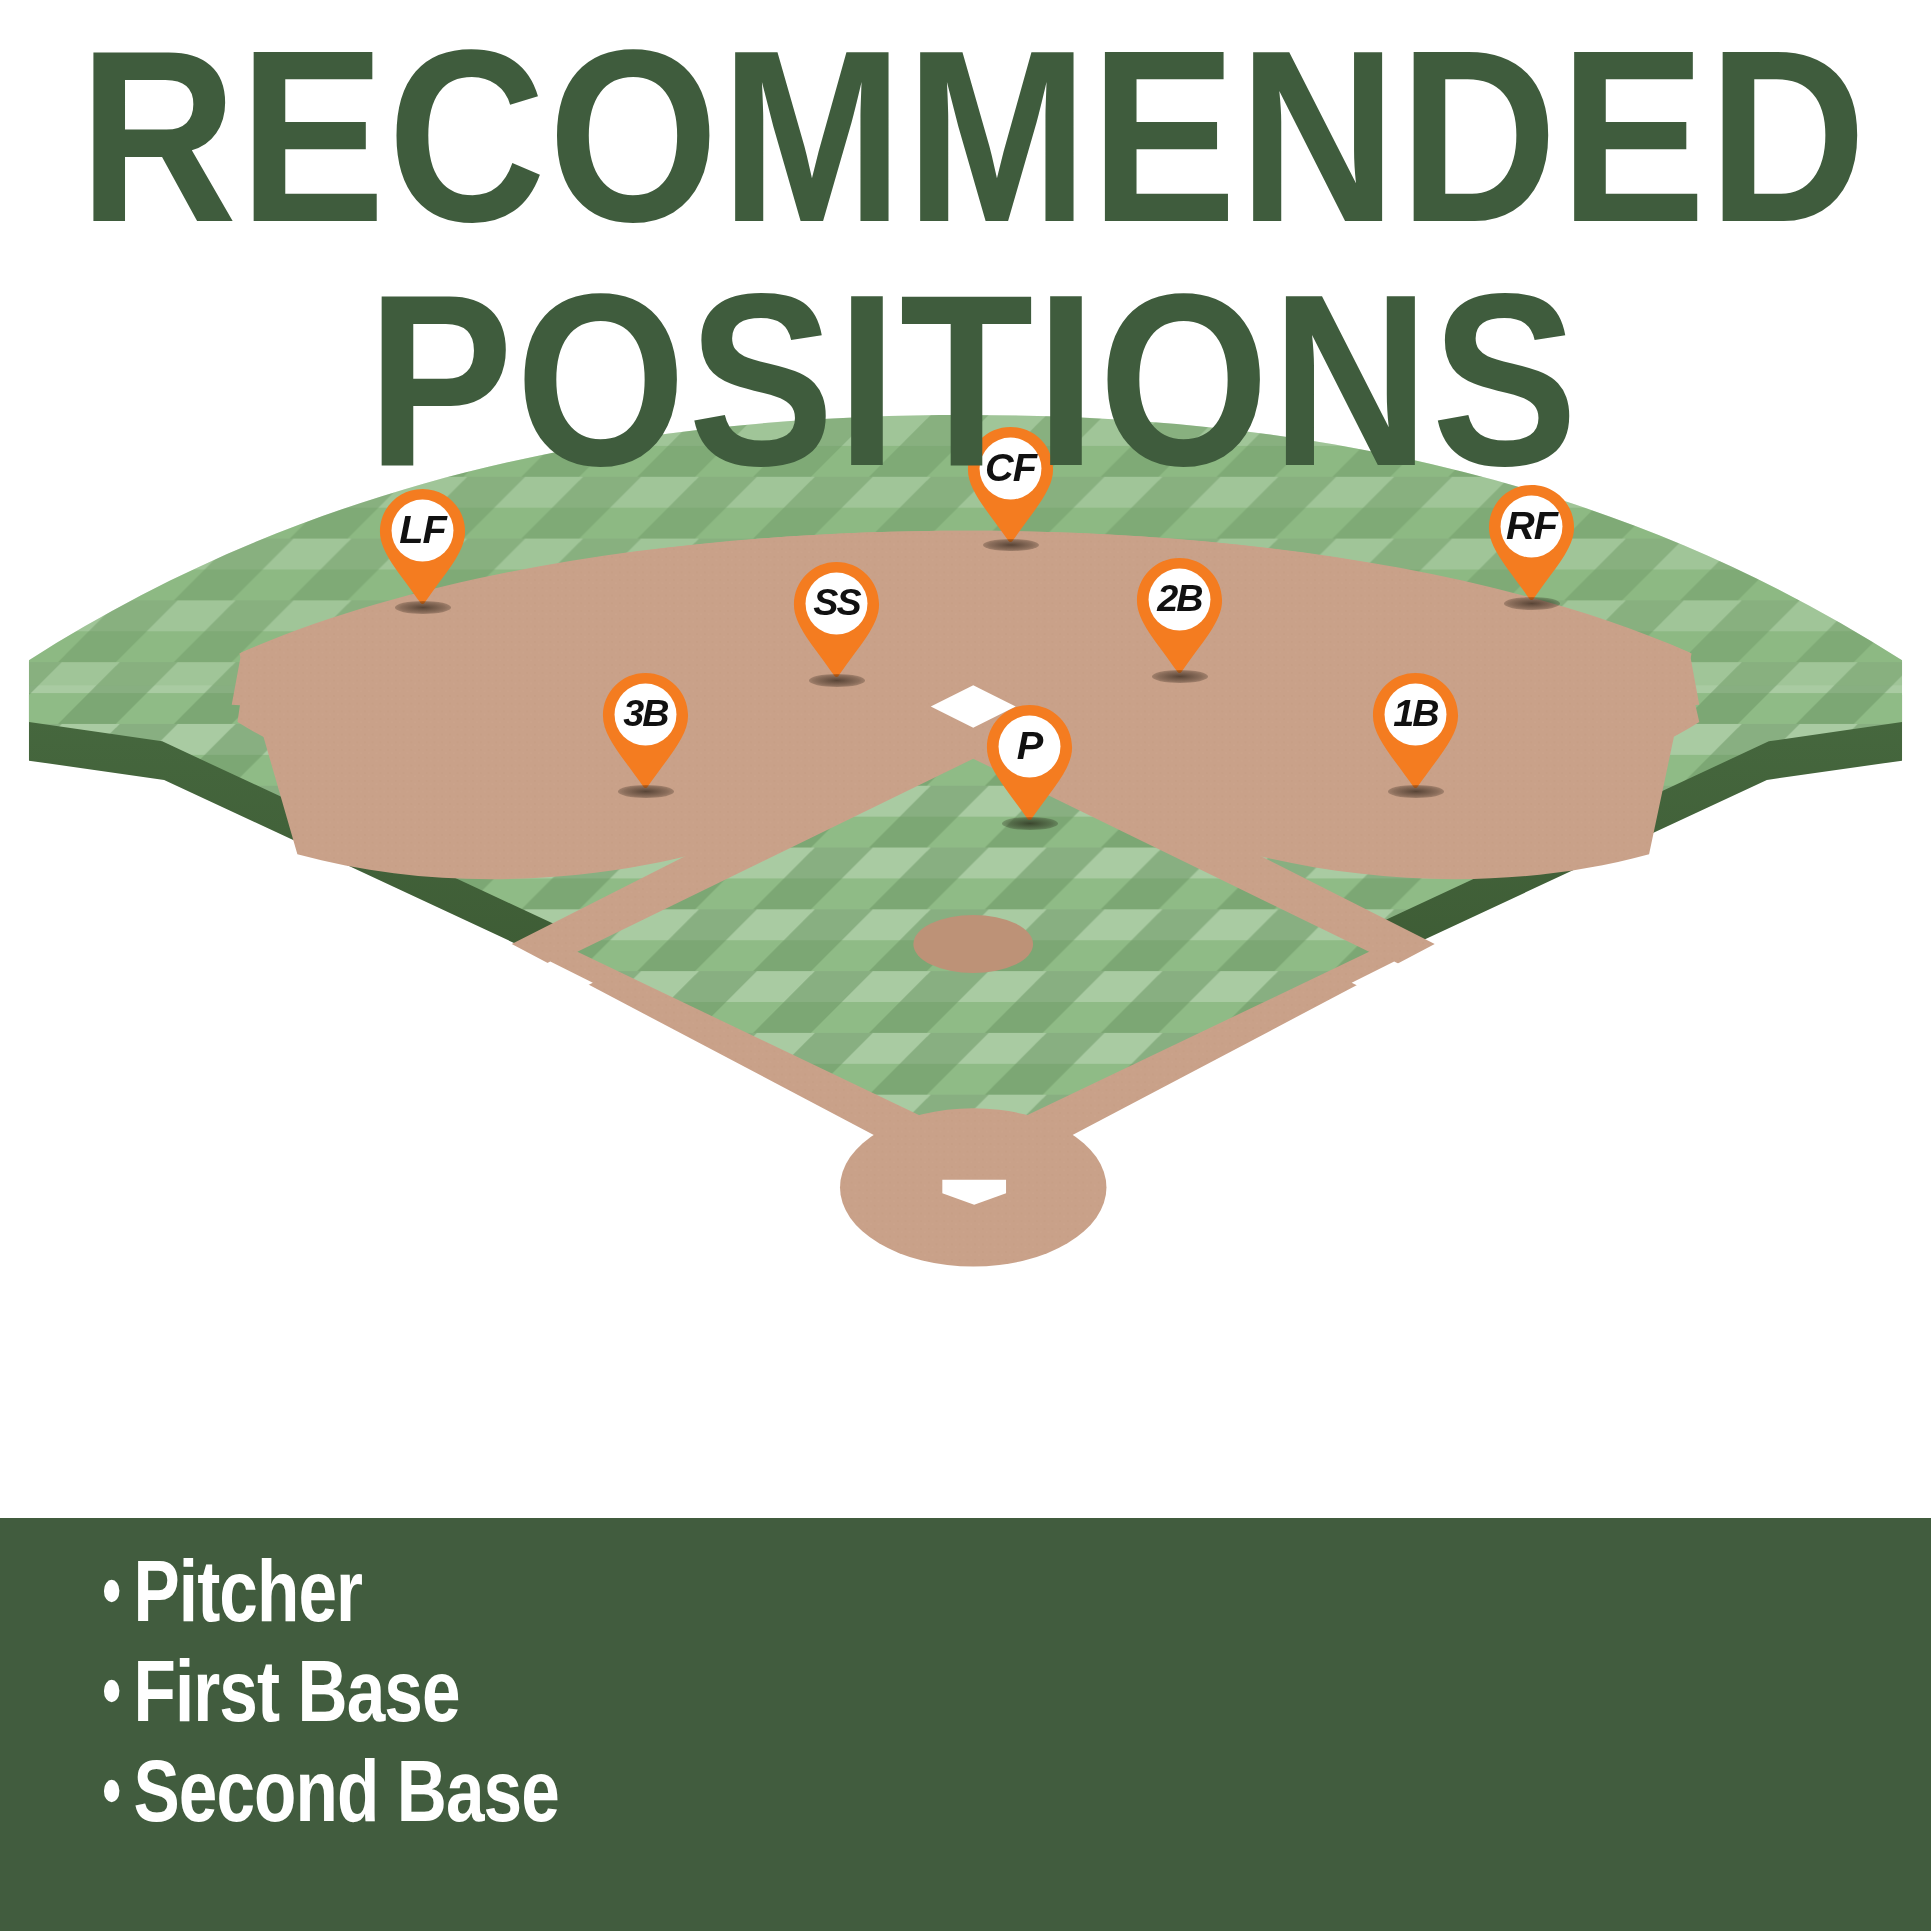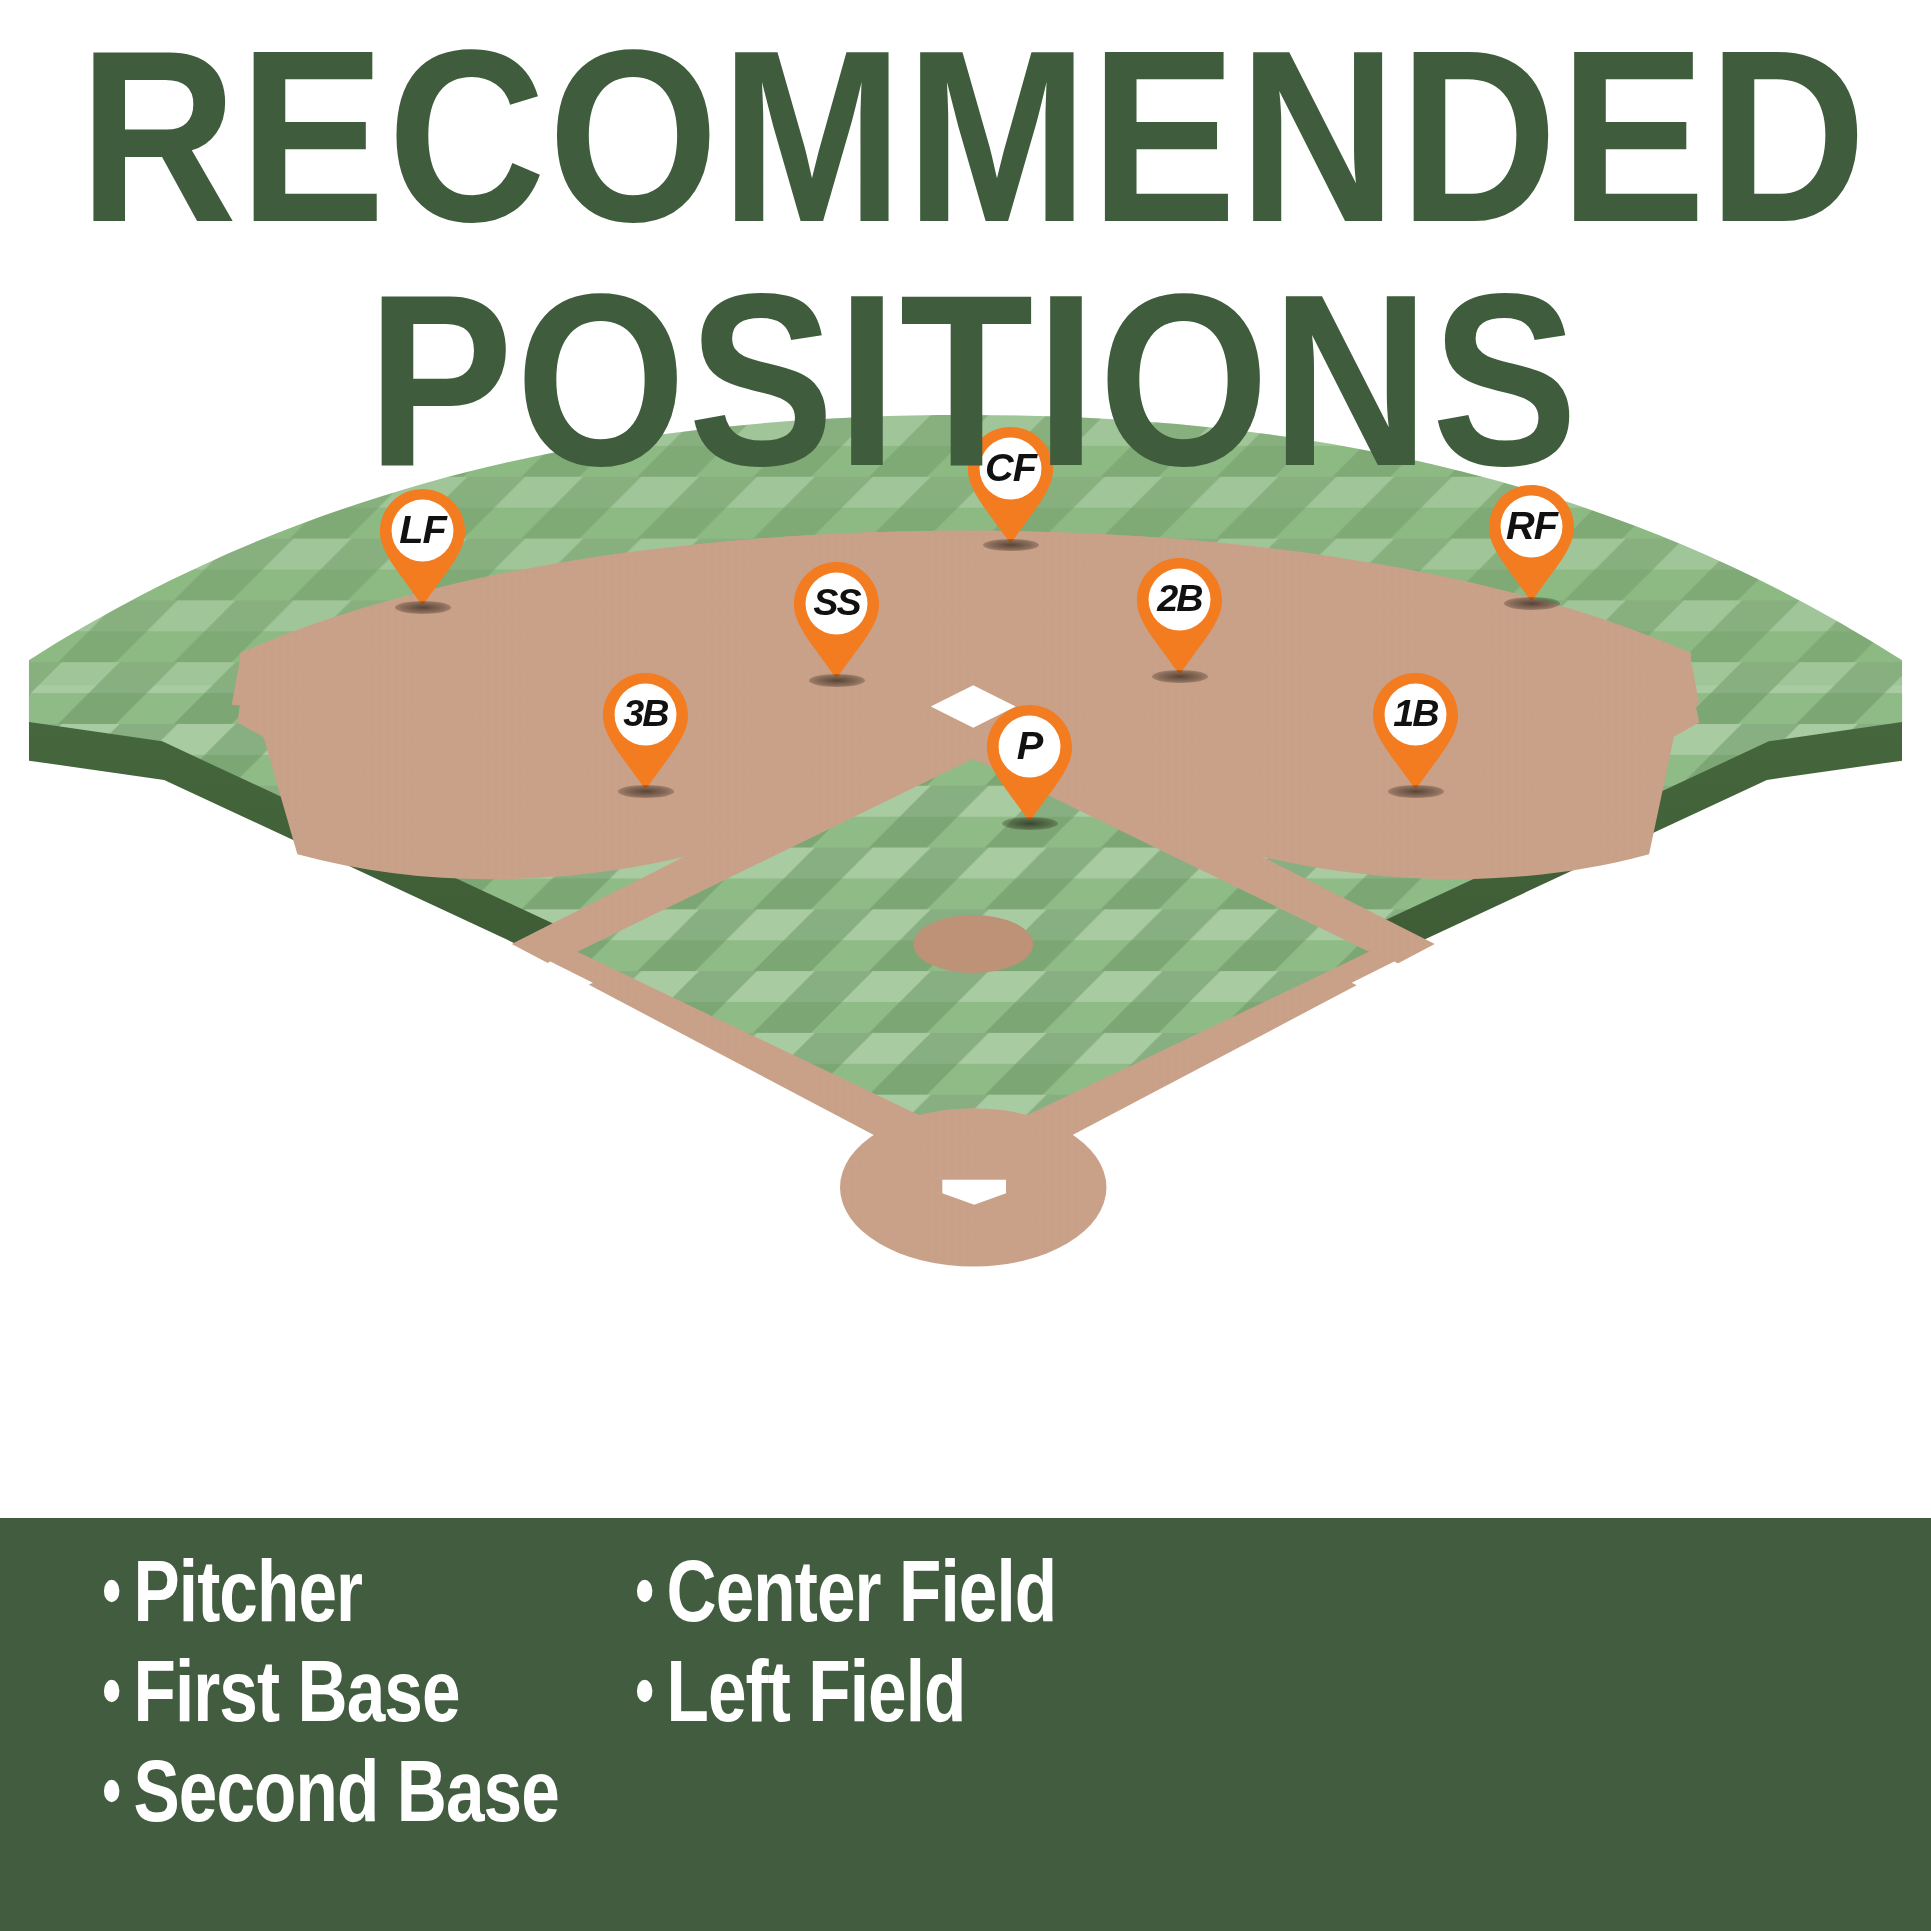--- a/index.html
+++ b/index.html
@@ -343,24 +343,14 @@
       </div>
       <div class="legend-item">
         <span class="legend-bullet"></span>
         <span>First Base</span>
       </div>
       <div class="legend-item">
         <span class="legend-bullet"></span>
         <span>Second Base</span>
       </div>
     </div>
-  <div class="legend-col" id="legend-col-2">
-      <div class="legend-item">
-        <span class="legend-bullet"></span>
-        <span>Center Field</span>
-      </div>
-      <div class="legend-item">
-        <span class="legend-bullet"></span>
-        <span>Left Field</span>
-      </div>
-    </div>
 </div>
 
 
 </body></html>

